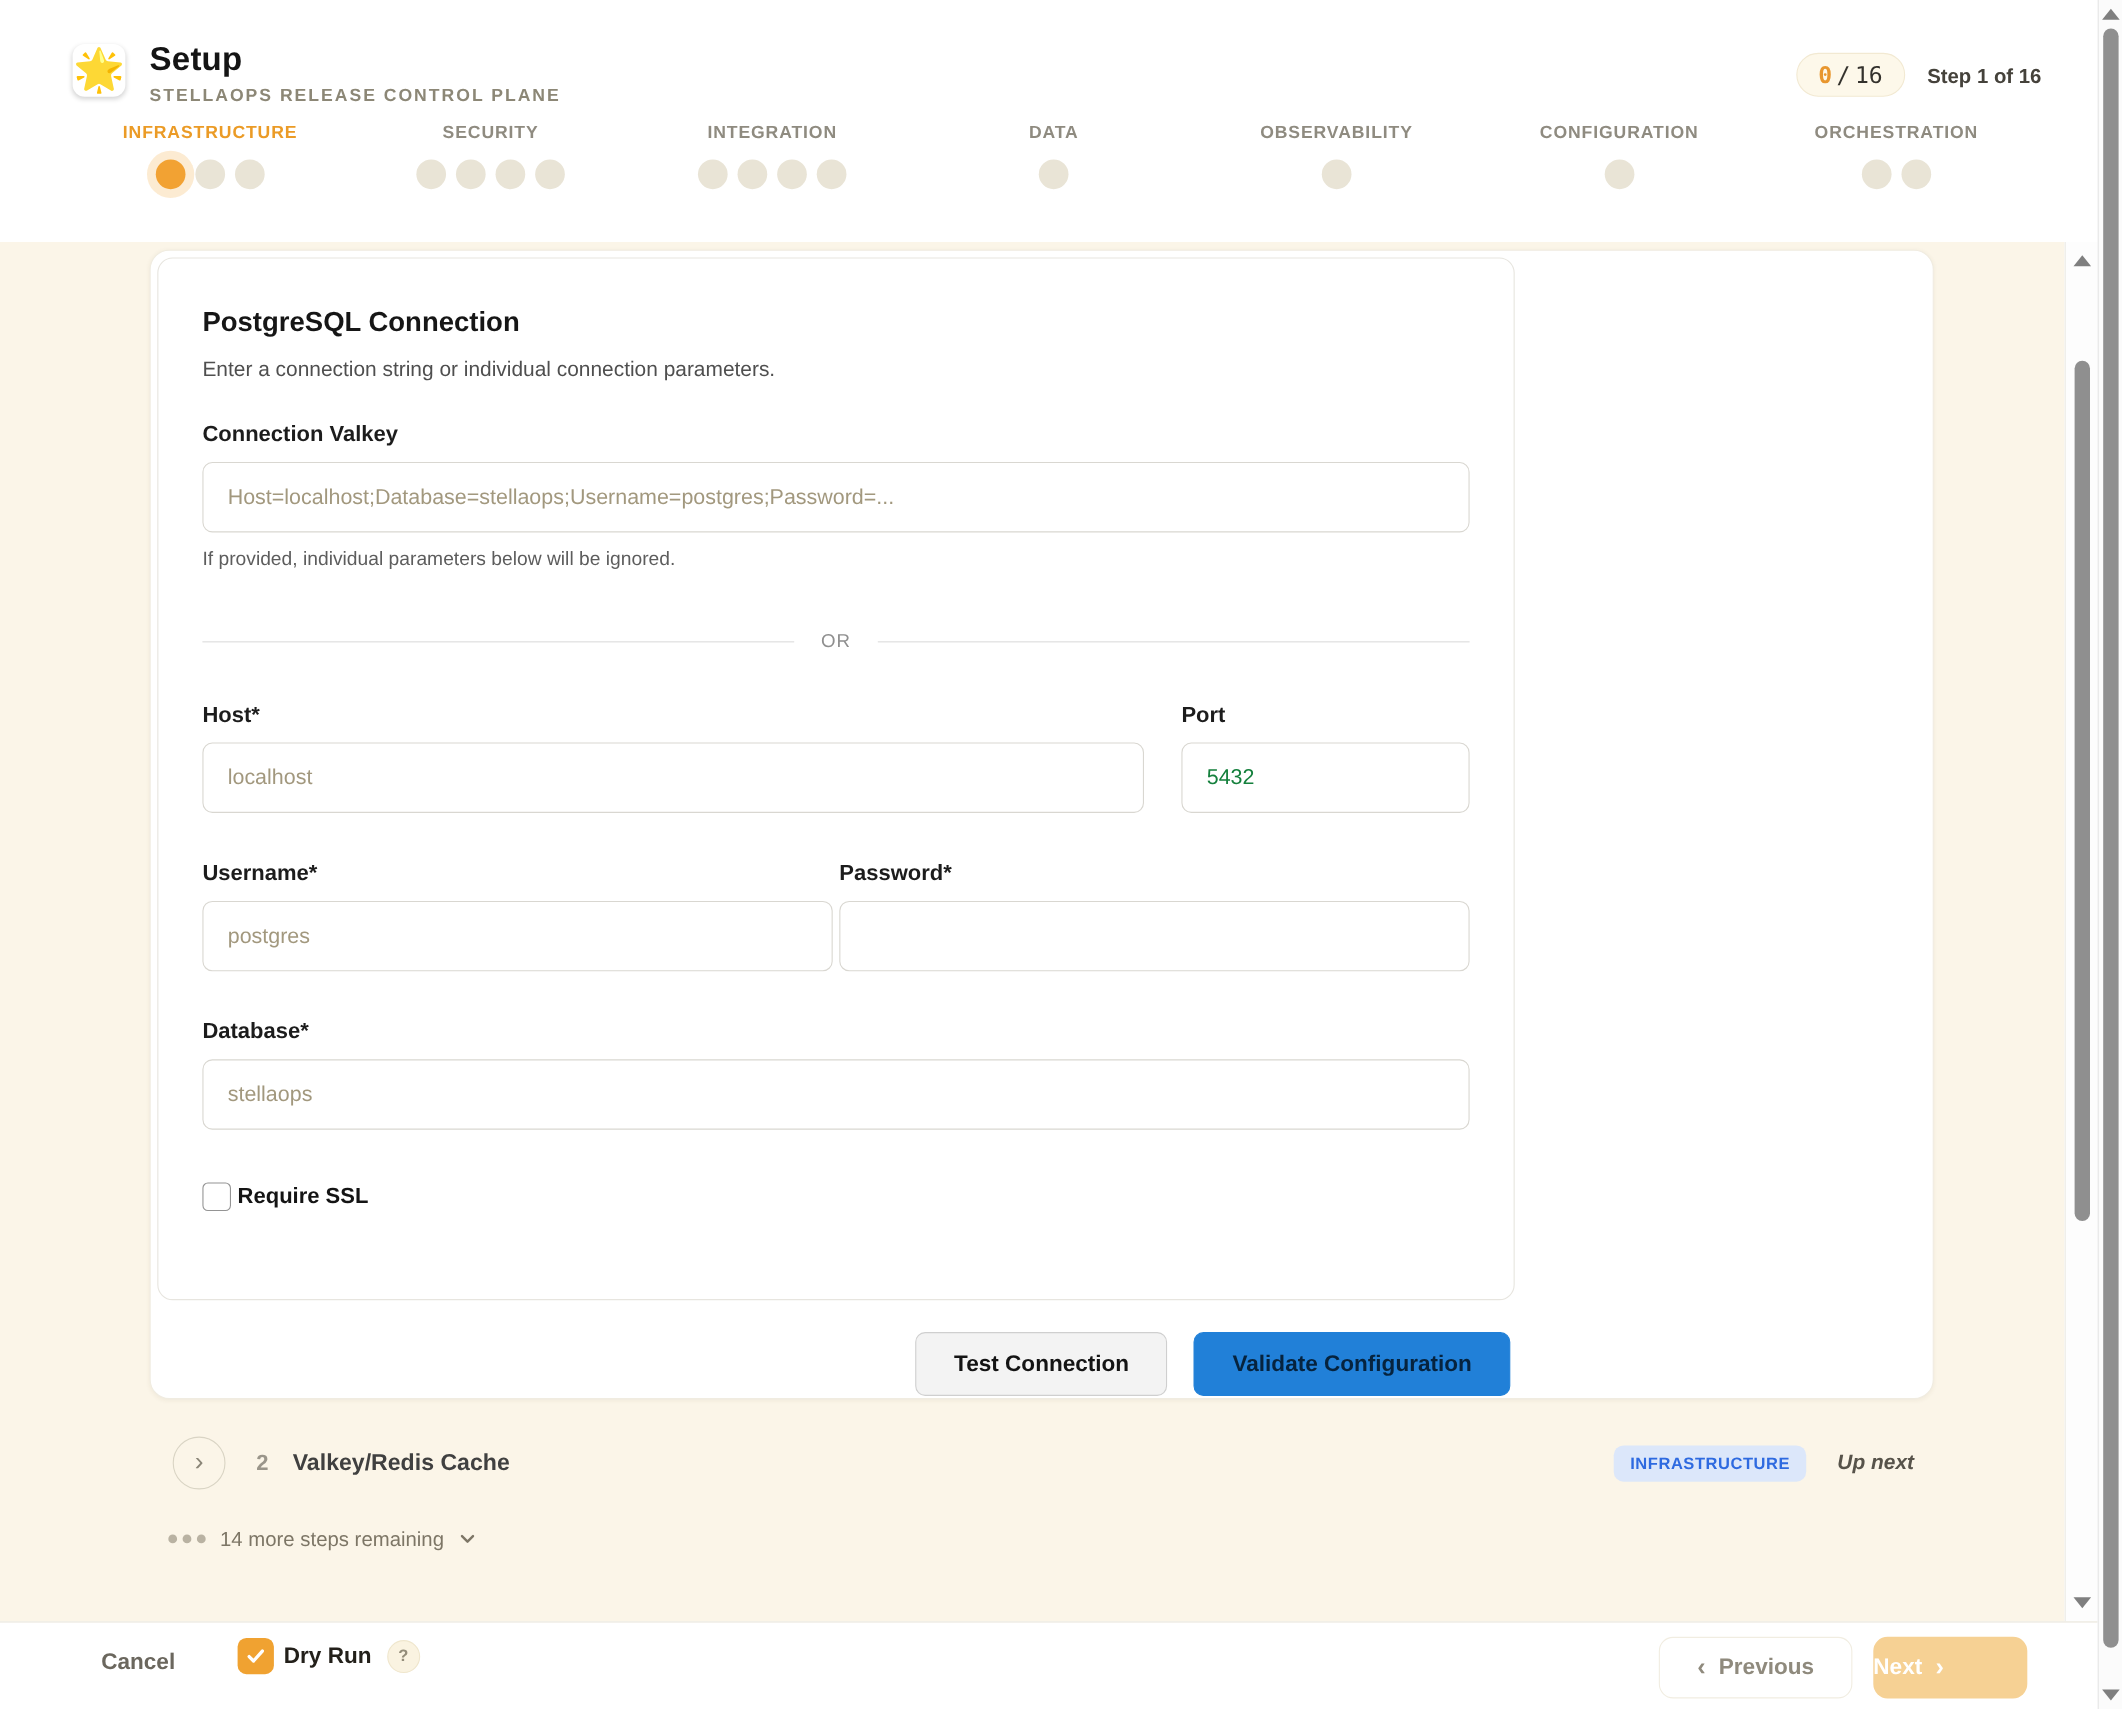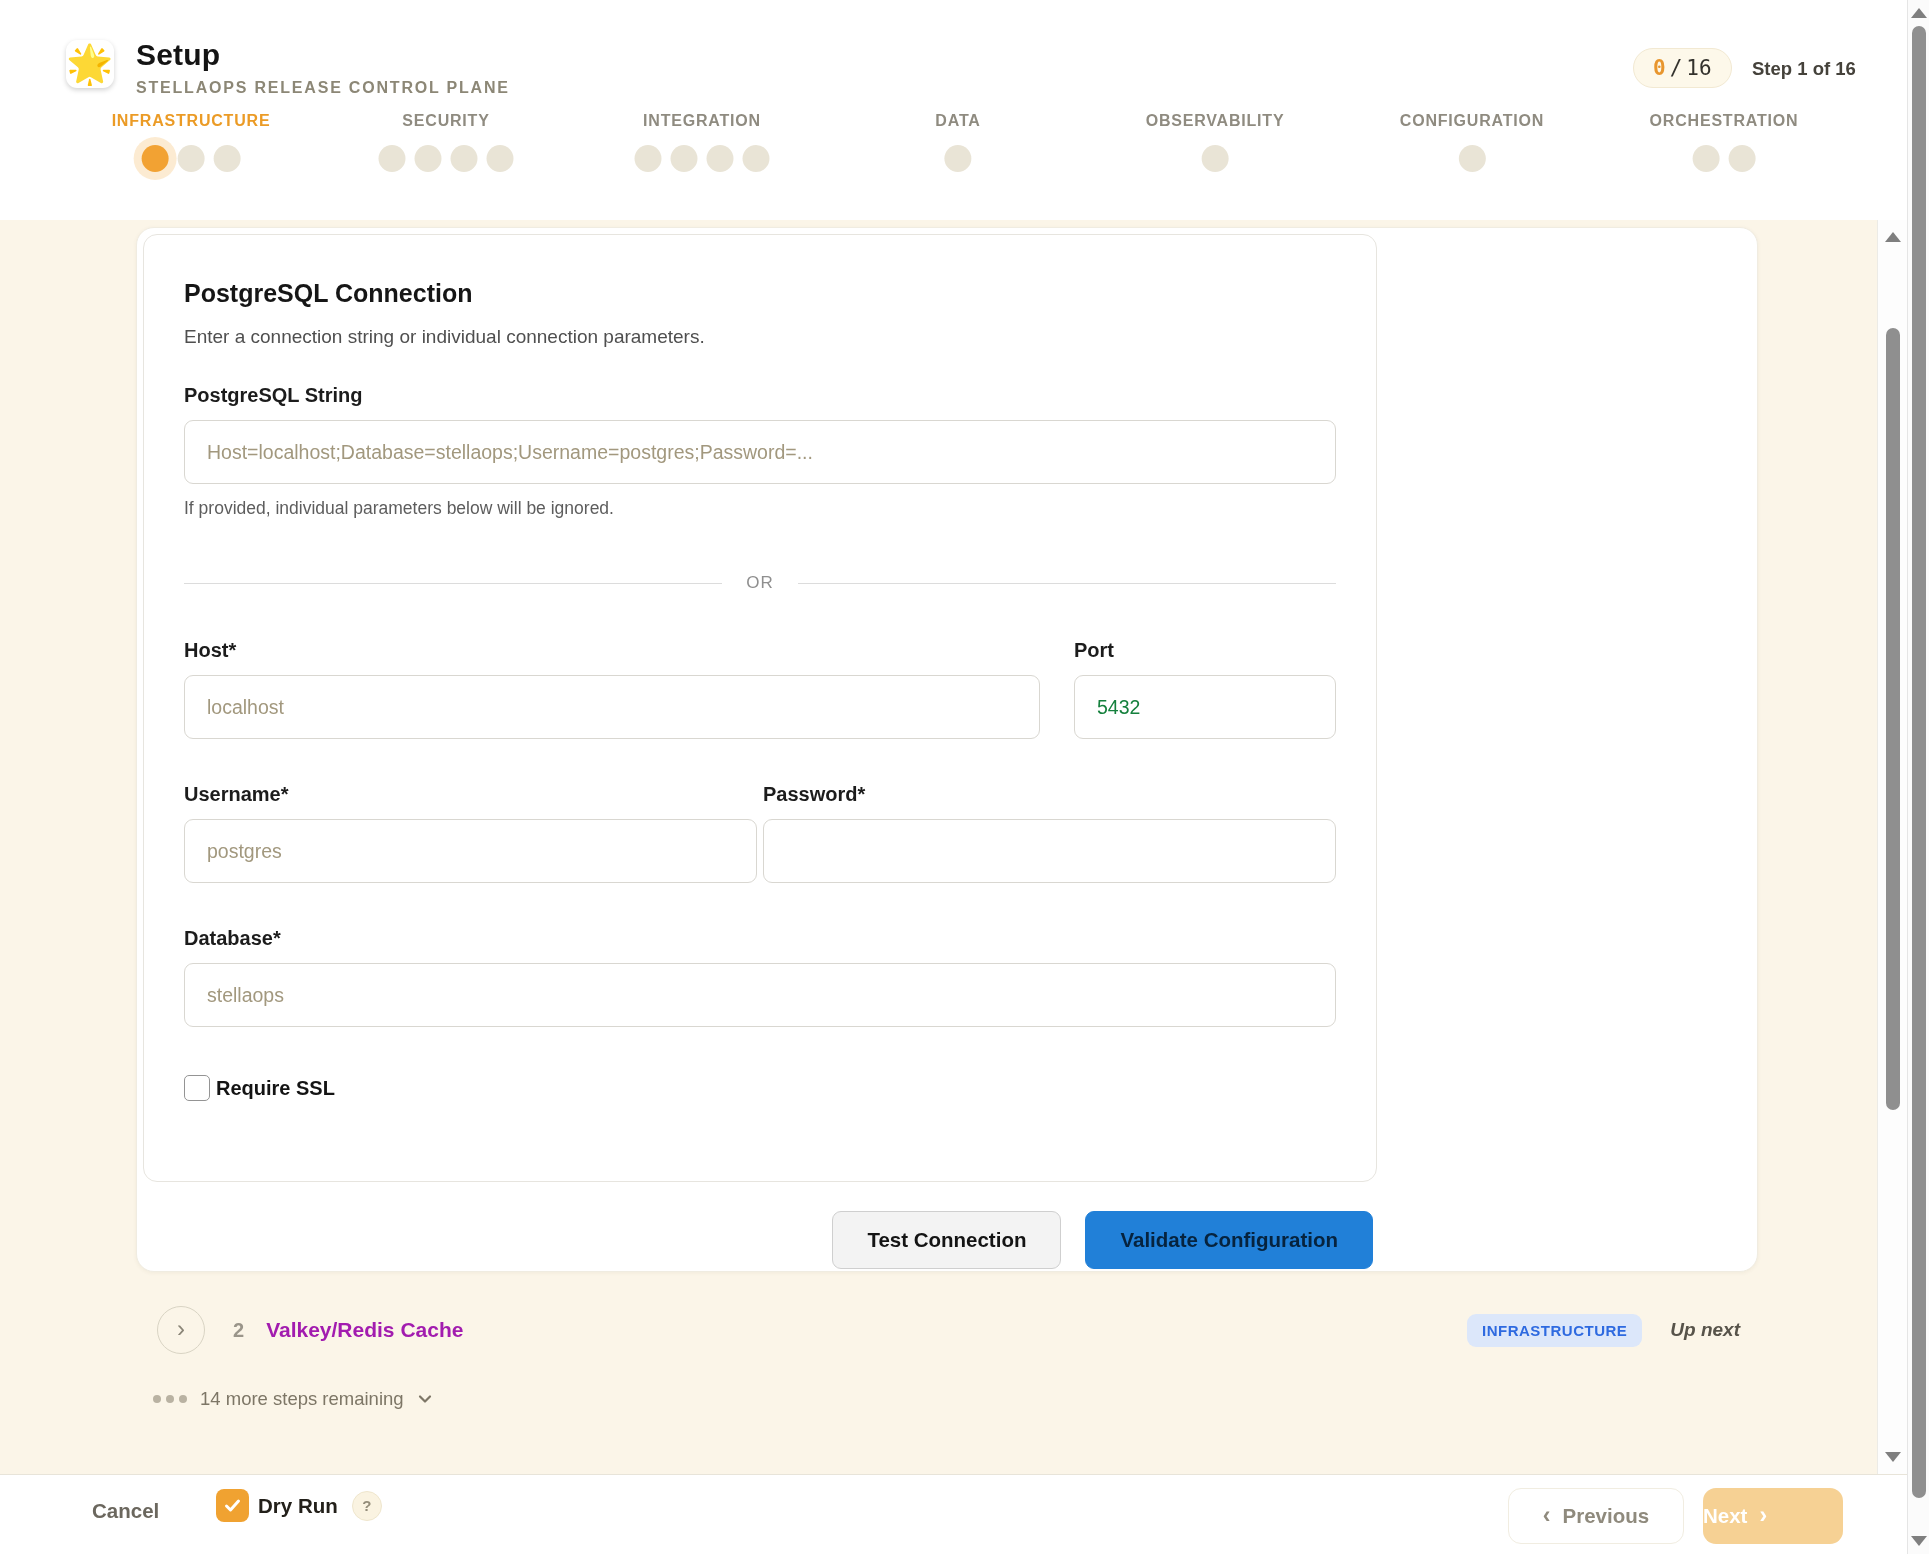--- a/index.html
+++ b/index.html
@@ -88,21 +88,21 @@
     position:absolute; left:157px; top:1086px; width:1583px;
     display:flex; align-items:center;
   }
   .expand-circle {
     width:48px; height:48px; border:1.5px solid #d9d4c4; border-radius:50%;
     background:transparent; color:#8a8577; font-size:24px;
     display:flex; align-items:center; justify-content:center; cursor:pointer;
     font-family:inherit; line-height:1; padding-bottom:3px;
   }
   .next-step-num { margin-left:28px; font-size:20px; font-weight:600; color:#9a958a; }
-  .next-step-title { margin-left:22px; font-size:21px; font-weight:bold; color:#a21caf; }
+  .next-step-title { margin-left:22px; font-size:21px; font-weight:bold; color:#404040; }
   .next-step-right { margin-left:auto; display:flex; align-items:center; gap:28px; }
   .infra-badge {
     background:#dce7fa; color:#2e6ae0; font-size:15px; font-weight:bold;
     letter-spacing:.5px; padding:8px 15px; border-radius:9px;
   }
   .up-next { font-size:19px; font-style:italic; font-weight:600; color:#57534a; }
 
   .remaining-row {
     position:absolute; left:153px; top:1168px;
     display:flex; align-items:center; gap:13px; cursor:pointer;
@@ -233,21 +233,21 @@
     </div>
 </div>
 
 <div class="content">
   <div class="card">
     <div class="panel">
       <h2>PostgreSQL Connection</h2>
       <div class="panel-desc">Enter a connection string or individual connection parameters.</div>
 
       <div class="section">
-        <div class="field-label">PostgreSQL String</div>
+        <div class="field-label">Connection Valkey</div>
         <input class="text-input" type="text" placeholder="Host=localhost;Database=stellaops;Username=postgres;Password=..." style="">
         <div class="helper">If provided, individual parameters below will be ignored.</div>
       </div>
 
       <div class="or-divider">
         <div class="line"></div>
         <div class="or-text">OR</div>
         <div class="line"></div>
       </div>
 

